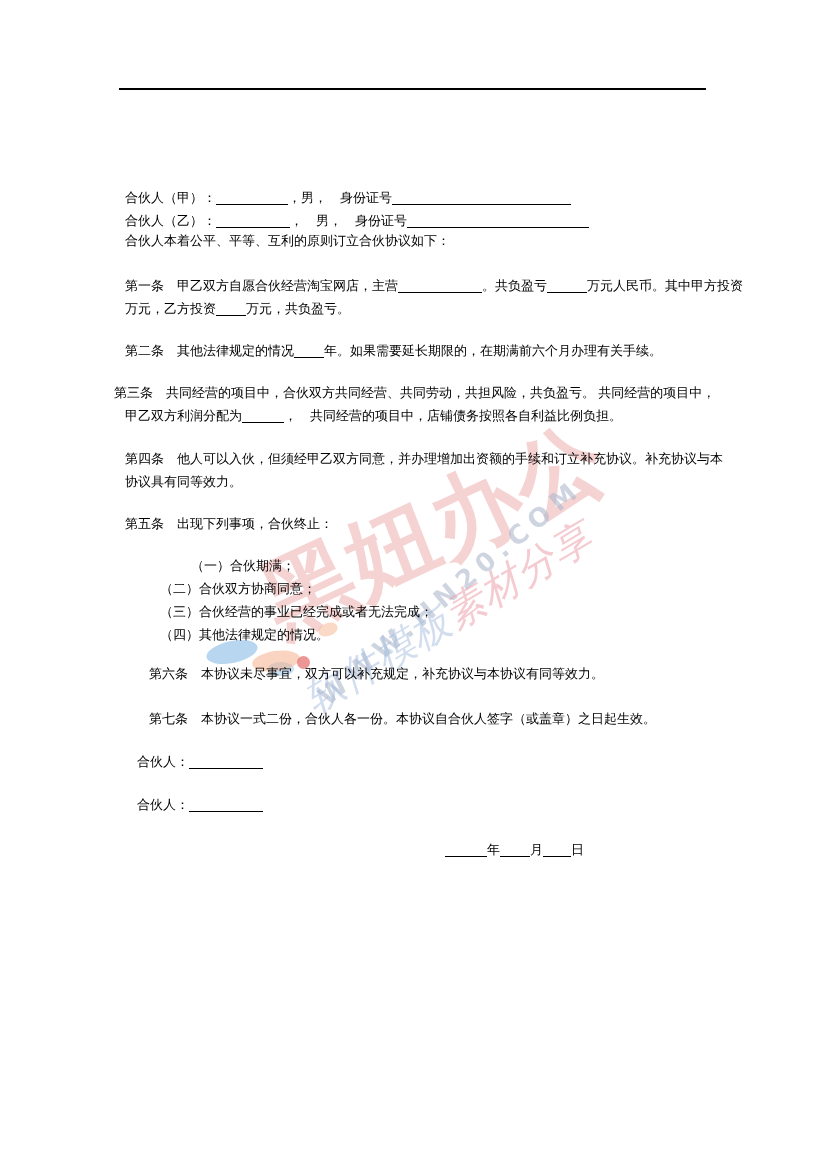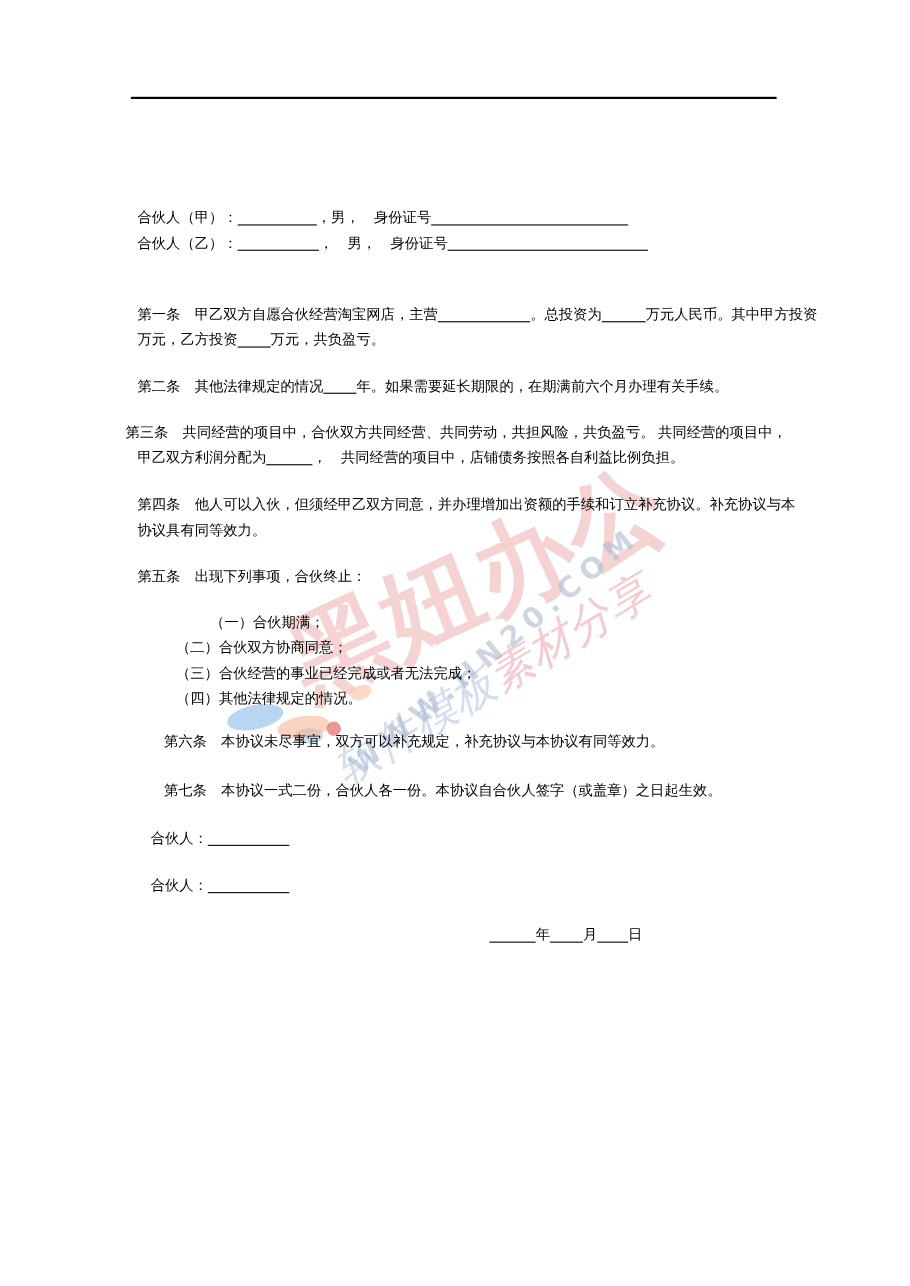--- a/index.html
+++ b/index.html
@@ -102,22 +102,23 @@
     <div class="blob blob-blue-sm"></div>
     <div class="blob blob-salmon"></div>
     <div class="blob blob-salmon-sm"></div>
     <div class="blob blob-red"></div>
   </div>
 
   <div class="top-rule"></div>
 
   <div class="line l-party-a"><span>合伙人（甲）：</span><span class="blank" style="width: 72px;"></span><span>，男，　身份证号</span><span class="blank" style="width: 179px;"></span></div>
   <div class="line l-party-b"><span>合伙人（乙）：</span><span class="blank" style="width: 74px;"></span><span>，　男，　身份证号</span><span class="blank" style="width: 182px;"></span></div>
+  <div class="line l-preamble"><span>合伙人本着公平、平等、互利的原则订立合伙协议如下：</span></div>
 
-  <div class="line l-art1-1"><span>第一条　甲乙双方自愿合伙经营淘宝网店，主营</span><span class="blank" style="width: 84px;"></span><span>。总投资为</span><span class="blank" style="width: 40px;"></span><span>万元人民币。其中甲方投资</span></div>
+  <div class="line l-art1-1"><span>第一条　甲乙双方自愿合伙经营淘宝网店，主营</span><span class="blank" style="width: 84px;"></span><span>。共负盈亏</span><span class="blank" style="width: 40px;"></span><span>万元人民币。其中甲方投资</span></div>
   <div class="line l-art1-2"><span>万元，乙方投资</span><span class="blank" style="width: 30px;"></span><span>万元，共负盈亏。</span></div>
   <div class="line l-art2"><span>第二条　其他法律规定的情况</span><span class="blank" style="width: 30px;"></span><span>年。如果需要延长期限的，在期满前六个月办理有关手续。</span></div>
   <div class="line l-art3-1"><span>第三条　共同经营的项目中，合伙双方共同经营、共同劳动，共担风险，共负盈亏。 共同经营的项目中，</span></div>
   <div class="line l-art4-1"><span>第四条　他人可以入伙，但须经甲乙双方同意，并办理增加出资额的手续和订立补充协议。补充协议与本</span></div>
   <div class="line l-art3-2"><span>甲乙双方利润分配为</span><span class="blank" style="width: 42px;"></span><span>，　共同经营的项目中，店铺债务按照各自利益比例负担。</span></div>
   <div class="line l-art4-2"><span>协议具有同等效力。</span></div>
   <div class="line l-art5"><span>第五条　出现下列事项，合伙终止：</span></div>
 
   <div class="line l-item1"><span>（一）合伙期满；</span></div>
   <div class="line l-item2"><span>（二）合伙双方协商同意；</span></div>

